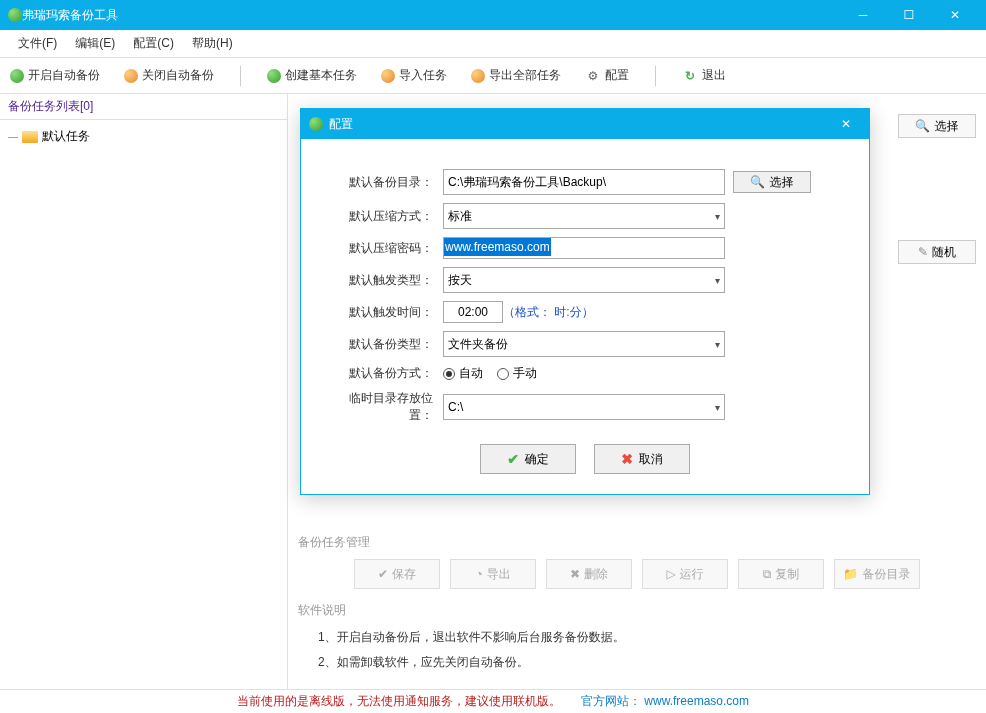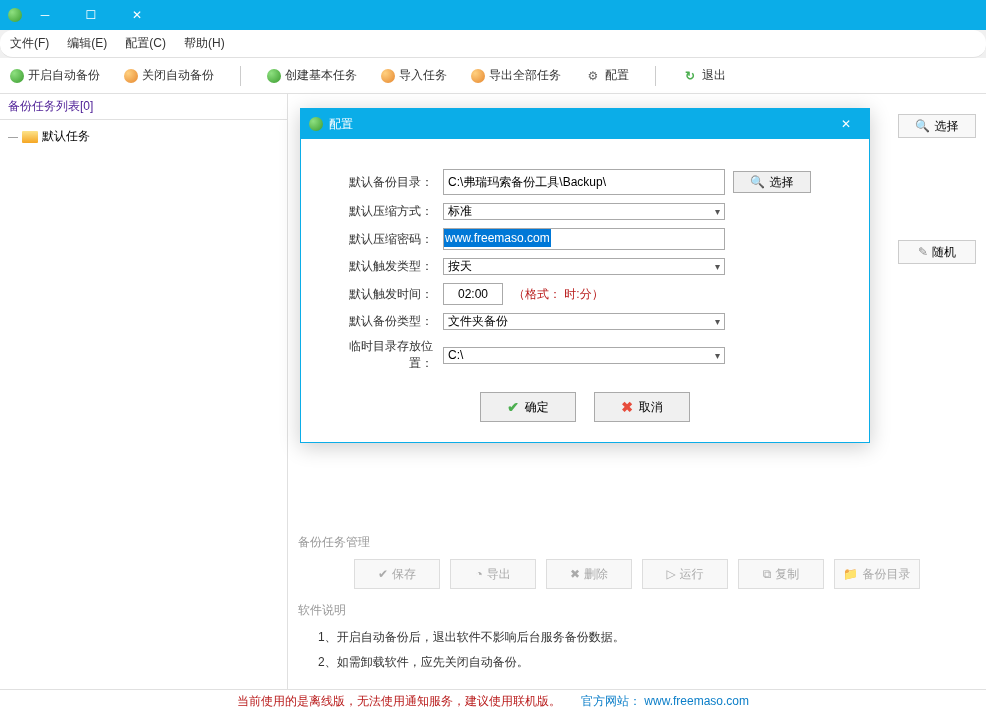--- a/index.html
+++ b/index.html
@@ -3,21 +3,21 @@
 <meta charset="utf-8">
 <style>
 * { box-sizing: border-box; margin: 0; padding: 0; font-family: "Microsoft YaHei", sans-serif; font-size: 12px; }
 body { background: #f0f0f0; width: 986px; height: 713px; overflow: hidden; position: relative; }
 
 .titlebar { background: #0bade8; height: 30px; display: flex; align-items: center; padding: 0 8px; color: white; }
 .titlebar .title { flex: 1; }
 .titlebar .win-btns { display: flex; }
 .titlebar .win-btn { width: 46px; height: 30px; display: flex; align-items: center; justify-content: center; color: white; cursor: pointer; }
 
-.menubar { background: white; height: 28px; display: flex; align-items: center; padding: 0 10px; gap: 18px; border-bottom: 1px solid #e0e0e0; border-radius: 13px; }
+.menubar { background: white; height: 28px; display: flex; align-items: center; padding: 0 18px; gap: 18px; border-bottom: 1px solid #e0e0e0; }
 .menubar .menu-item { cursor: pointer; color: #333; }
 
 .toolbar { background: white; height: 36px; display: flex; align-items: center; padding: 0 10px; gap: 24px; border-bottom: 1px solid #e0e0e0; }
 .toolbar .sep { width: 1px; height: 20px; background: #ccc; margin: 0 2px; }
 .tool-btn { display: flex; align-items: center; gap: 4px; cursor: pointer; color: #333; }
 .tool-icon { width: 16px; height: 16px; display: inline-flex; align-items: center; justify-content: center; }
 
 .main { display: flex; height: calc(100% - 30px - 28px - 36px - 24px); background: white; }
 .sidebar { width: 288px; border-right: 1px solid #e0e0e0; display: flex; flex-direction: column; }
 .sidebar-header { padding: 4px 8px; color: #4c1d95; border-bottom: 1px solid #e0e0e0; }
@@ -48,24 +48,24 @@
 
 
 .dialog { position: absolute; left: 300px; top: 108px; width: 570px; background: white; border: 1px solid #0bade8; box-shadow: 0 4px 20px rgba(0,0,0,0.2); }
 .dialog-titlebar { background: #0bade8; height: 30px; display: flex; align-items: center; padding: 0 8px; color: white; }
 .dialog-titlebar .dtitle { flex: 1; display: flex; align-items: center; gap: 6px; }
 .dialog-close { width: 30px; height: 30px; display: flex; align-items: center; justify-content: center; cursor: pointer; }
 .dialog-body { padding: 30px 30px 20px 30px; }
 .form-row { display: flex; align-items: center; margin-bottom: 8px; }
 .form-label { width: 112px; text-align: right; padding-right: 10px; color: #333; }
 .form-input { flex: 1; height: 22px; border: 1px solid #aaa; padding: 12px 4px; background: white; }
-.form-select { max-width: 282px; height: 17px; border: 1px solid #aaa; padding: 0 4px; background: white; flex: 1; display: flex; align-items: center; justify-content: space-between; }
+.form-select { max-width: 282px; height: 26px; border: 1px solid #aaa; padding: 0 4px; background: white; flex: 1; display: flex; align-items: center; justify-content: space-between; }
 .form-select .chev { color: #555; font-size: 10px; }
 .form-time { width: 60px; height: 22px; border: 1px solid #aaa; padding: 0 12px; text-align: center; }
-.form-hint { margin-left: 10px; color: #b91c1c; }
+.form-hint { margin-left: 0; color: #1d4ed8; }
 .choose-btn { width: 78px; height: 22px; border: 1px solid #aaa; background: #f0f0f0; display: flex; align-items: center; justify-content: center; gap: 4px; margin-left: 8px; cursor: pointer; }
 .radio-group { display: flex; gap: 14px; align-items: center; }
 .radio-item { display: flex; align-items: center; gap: 4px; }
 .radio { width: 12px; height: 12px; border: 1px solid #555; border-radius: 50%; display: inline-flex; align-items: center; justify-content: center; }
 .radio.checked::after { content: ''; width: 6px; height: 6px; background: #333; border-radius: 50%; }
 
 .dialog-actions { display: flex; justify-content: center; gap: 18px; margin-top: 20px; }
 .dlg-btn { width: 96px; height: 30px; border: 1px solid #aaa; background: #f0f0f0; display: flex; align-items: center; justify-content: center; gap: 6px; cursor: pointer; }
 .check-icon { color: #4caf50; font-weight: bold; font-size: 14px; }
 .x-icon { color: #e74c3c; font-weight: bold; font-size: 14px; }
@@ -76,20 +76,21 @@
 .ci-gear { color: #666; }
 .ci-exit { color: #4caf50; font-weight: bold; }
 .mag-icon { color: #888; }
 .pencil-icon { color: #888; }
 </style>
 </head>
 <body>
 
 <div class="titlebar">
   <span class="circle-icon ci-green"></span>
+  <span class="title">弗瑞玛索备份工具</span>
   <div class="win-btns">
     <div class="win-btn">─</div>
     <div class="win-btn">☐</div>
     <div class="win-btn">✕</div>
   </div>
 </div>
 
 <div class="menubar">
   <span class="menu-item">文件(F)</span>
   <span class="menu-item">编辑(E)</span>
@@ -250,20 +251,33 @@
     </div>
 
     <div class="form-row">
       <div class="form-label">默认备份类型：</div>
       <div class="form-select">
         <span>文件夹备份</span>
         <span class="chev">▾</span>
       </div>
     </div>
 
+    <div class="form-row">
+      <div class="form-label">默认备份方式：</div>
+      <div class="radio-group">
+        <label class="radio-item">
+          <span class="radio checked"></span>
+          <span>自动</span>
+        </label>
+        <label class="radio-item">
+          <span class="radio"></span>
+          <span>手动</span>
+        </label>
+      </div>
+    </div>
 
     <div class="form-row">
       <div class="form-label">临时目录存放位置：</div>
       <div class="form-select">
         <span>C:\</span>
         <span class="chev">▾</span>
       </div>
     </div>
 
     <div class="dialog-actions">

